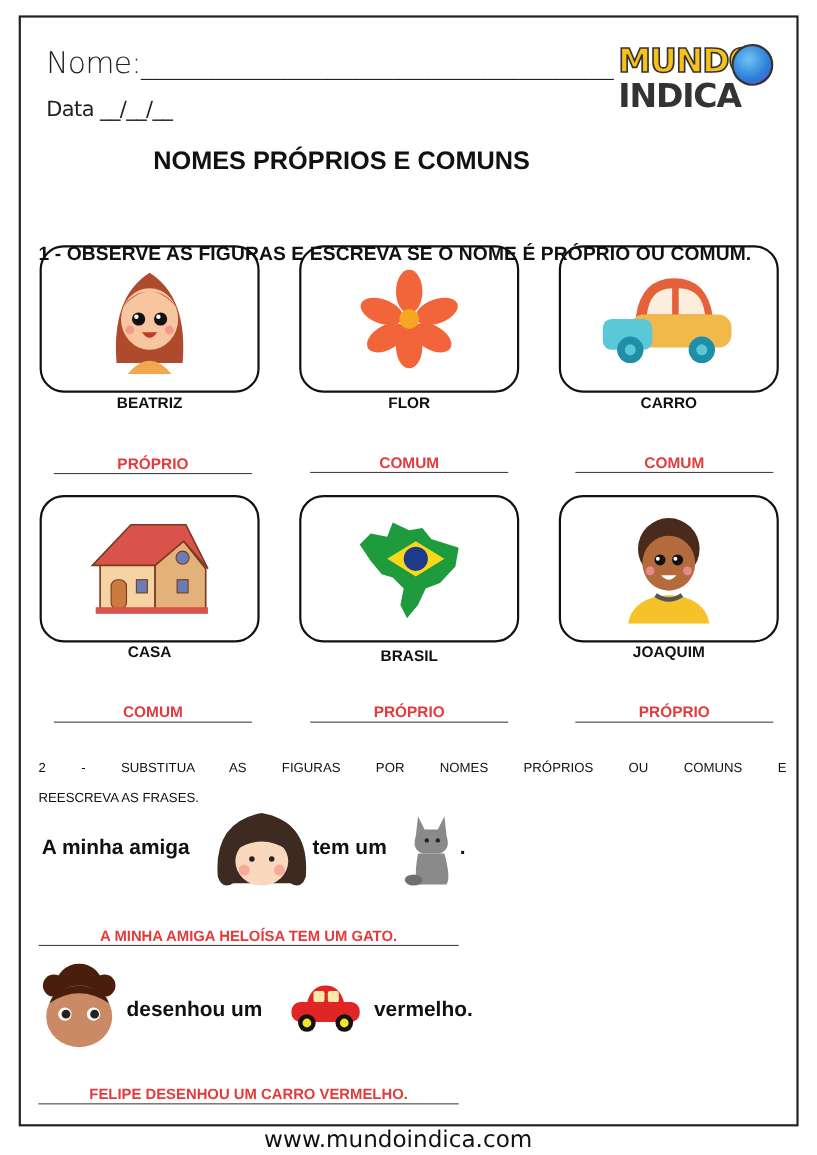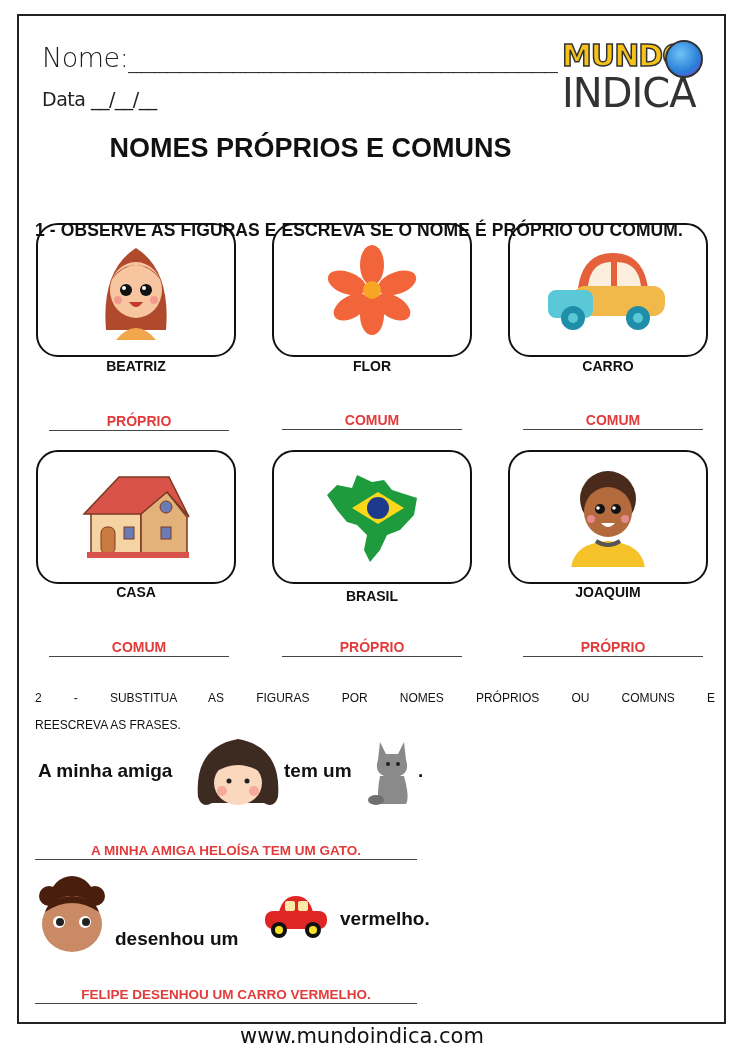--- a/index.html
+++ b/index.html
@@ -3,23 +3,23 @@
 <meta charset="utf-8">
 <style>
   * { box-sizing: border-box; margin: 0; padding: 0; }
   body { width: 743px; height: 1050px; background: #fff; position: relative; font-family: "Liberation Sans", sans-serif; color: #111; overflow: hidden; }
   .sheet { position: absolute; left: 17px; top: 14px; width: 709px; height: 1010px; border: 2px solid #222; }
   .abs { position: absolute; }
   .nome { left: 42px; top: 42px; font-size: 27px; font-family: "DejaVu Sans", sans-serif; font-weight: 300; color: #222; letter-spacing: -0.5px; }
   .data { left: 42px; top: 88px; font-size: 19px; font-family: "DejaVu Sans", sans-serif; color: #222; letter-spacing: -0.5px; }
   .logo { left: 560px; top: 38px; width: 155px; height: 68px; }
   .logo .mundo { position:absolute; left:2px; top:0; font-family:"DejaVu Sans", sans-serif; font-weight:900; font-size:30px; color:#f6c21a; -webkit-text-stroke:1.5px #333; letter-spacing:-1px; }
-  .logo .indica { position:absolute; left:2px; top:32px; font-family:"DejaVu Sans", sans-serif; font-weight:400; font-size:40px; color:#333; letter-spacing:-1px; }
+  .logo .indica { position:absolute; left:2px; top:32px; font-family:"DejaVu Sans", sans-serif; font-weight:700; font-size:30px; color:#333; letter-spacing:-1px; }
   .logo .globe { position:absolute; left:105px; top:2px; width:38px; height:38px; border-radius:50%; background: radial-gradient(circle at 40% 35%, #6fc3f5, #2a7fd8 60%, #7a3fd0); border:2px solid #333; }
-  .title { left: 0; width: 621px; top: 133px; text-align: center; font-size: 27px; font-weight: 700; letter-spacing: 0px; }
+  .title { left: 0; width: 621px; top: 133px; text-align: center; font-size: 23px; font-weight: 700; letter-spacing: 0px; }
   .q1 { left: 35px; top: 188px; font-size: 17.5px; font-weight: 700; letter-spacing: 0.1px; margin-top: 32px; }
   .card { width: 200px; height: 134px; border: 2.5px solid #111; border-radius: 22px; display:flex; align-items:center; justify-content:center; }
   .lbl { width: 200px; text-align: center; font-size: 14px; font-weight: 700; }
   .ansline { width: 180px; border-bottom: 1.5px solid #444; text-align: center; font-size: 14px; font-weight: 700; color: #e23b3b; padding-bottom: 1px; }
   .q2 { left: 35px; top: 685px; width: 680px; font-size: 12px; font-weight: 400; line-height: 27px; text-align: justify; text-align-last: left; }
   .q2 .l1 { display:block; text-align: justify; text-align-last: justify; }
   .sent { font-size: 19px; font-weight: 700; }
   .longline { width: 382px; border-bottom: 1.5px solid #444; text-align: center; font-size: 13.5px; font-weight: 700; color: #e23b3b; padding-bottom: 1px; }
   .footer { left: 0; width: 724px; top: 1024px; text-align: center; font-size: 21px; font-family: "DejaVu Sans", sans-serif; color: #111; }
 </style>
@@ -164,21 +164,21 @@
   <circle cx="37" cy="22" r="22" fill="#4a1e0c"></circle>
   <circle cx="14" cy="20" r="10" fill="#4a1e0c"></circle>
     <circle cx="60" cy="20" r="10" fill="#4a1e0c"></circle>
   <ellipse cx="37" cy="48" rx="30" ry="28" fill="#c98a65"></ellipse>
   <path d="M10 36 Q37 18 64 36 Q60 22 37 20 Q14 22 10 36Z" fill="#4a1e0c"></path>
   <circle cx="24" cy="46" r="6" fill="#fff"></circle>
     <circle cx="50" cy="46" r="6" fill="#fff"></circle>
   <circle cx="25" cy="46" r="4" fill="#222"></circle>
     <circle cx="51" cy="46" r="4" fill="#222"></circle>
 </svg>
-<div class="abs sent" style="left:115px;top:908px;margin-top:20px;">desenhou um</div>
+<div class="abs sent" style="left:115px;top:908px;">desenhou um</div>
 <svg class="abs" style="left:263px;top:894px;" width="66" height="46" viewBox="0 0 66 46">
   <path d="M16 18 Q20 2 33 2 Q46 2 50 18Z" fill="#e02525"></path>
   <rect x="22" y="7" width="10" height="10" rx="2" fill="#fde9a8"></rect>
   <rect x="35" y="7" width="10" height="10" rx="2" fill="#fde9a8"></rect>
   <rect x="2" y="17" width="62" height="18" rx="8" fill="#e02525"></rect>
   <circle cx="16" cy="36" r="8" fill="#111"></circle>
     <circle cx="16" cy="36" r="4" fill="#f6e227"></circle>
   <circle cx="50" cy="36" r="8" fill="#111"></circle>
     <circle cx="50" cy="36" r="4" fill="#f6e227"></circle>
 </svg>

